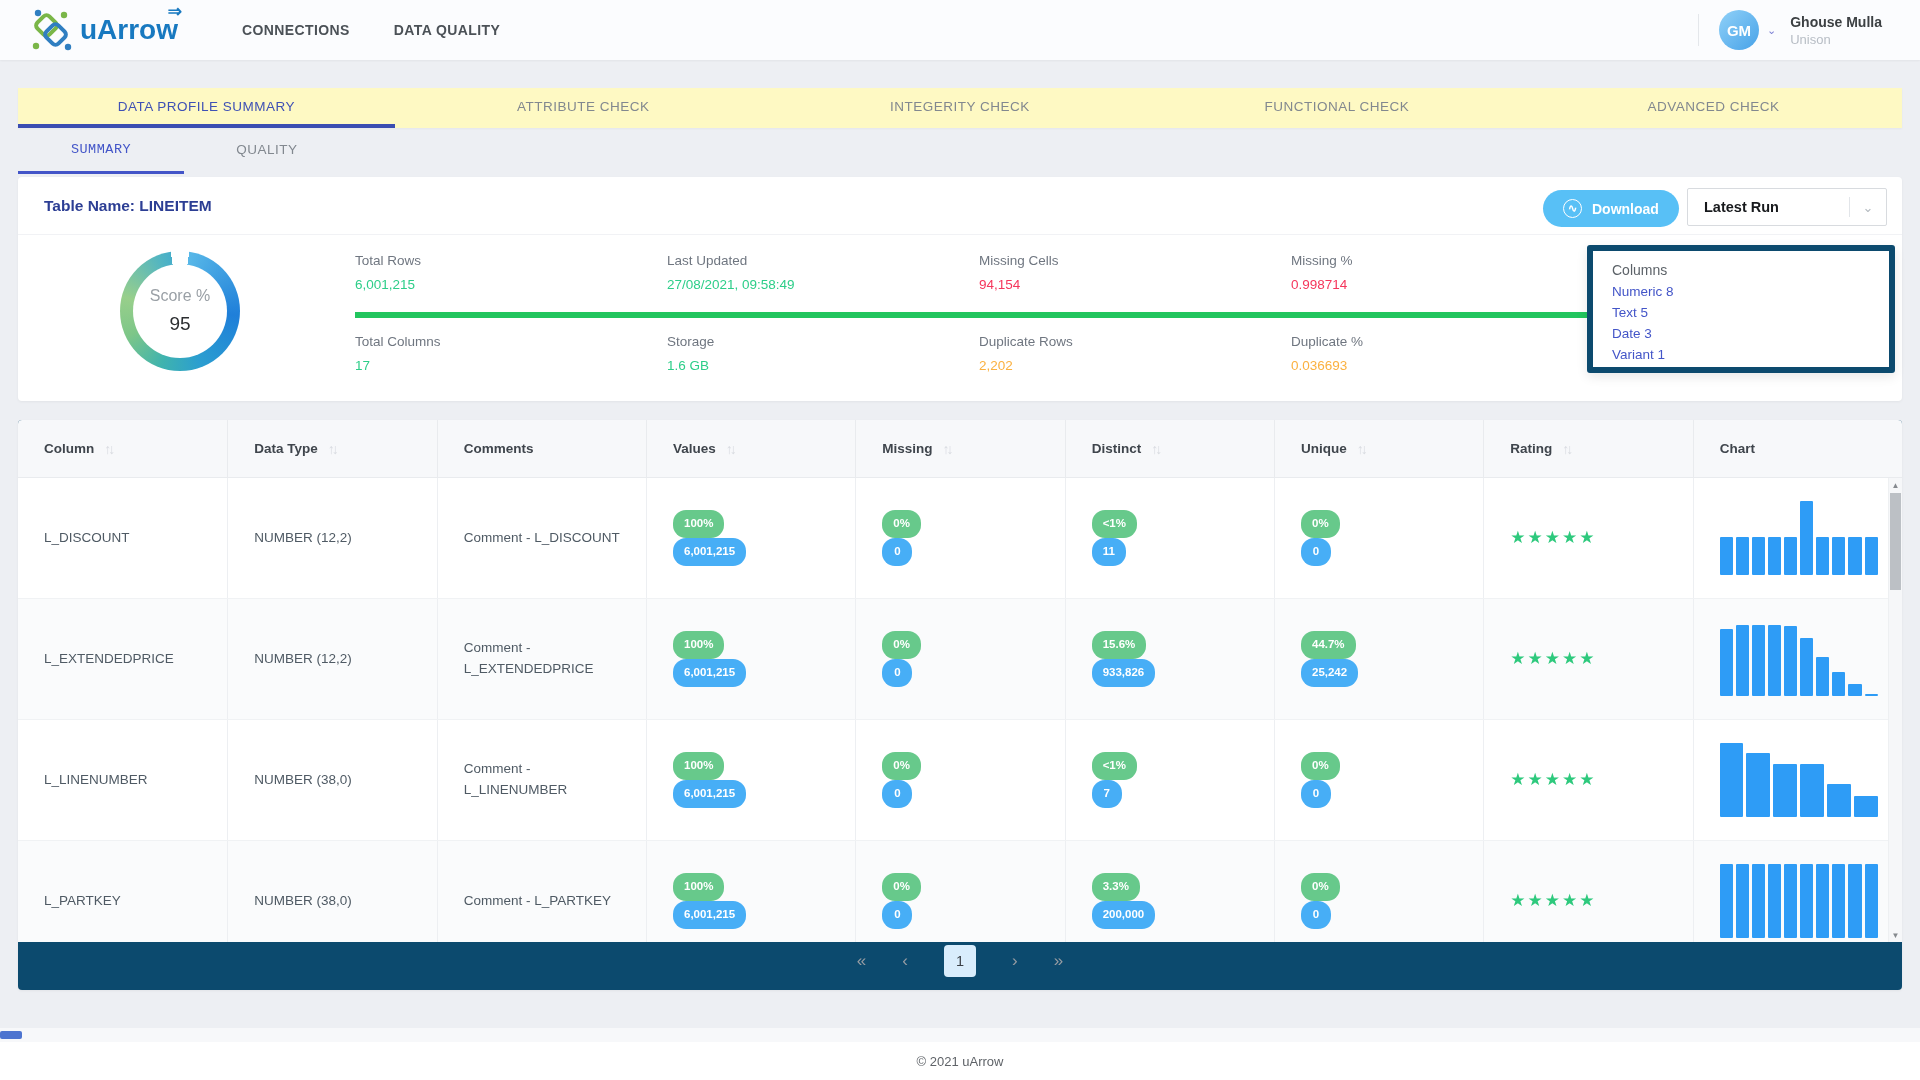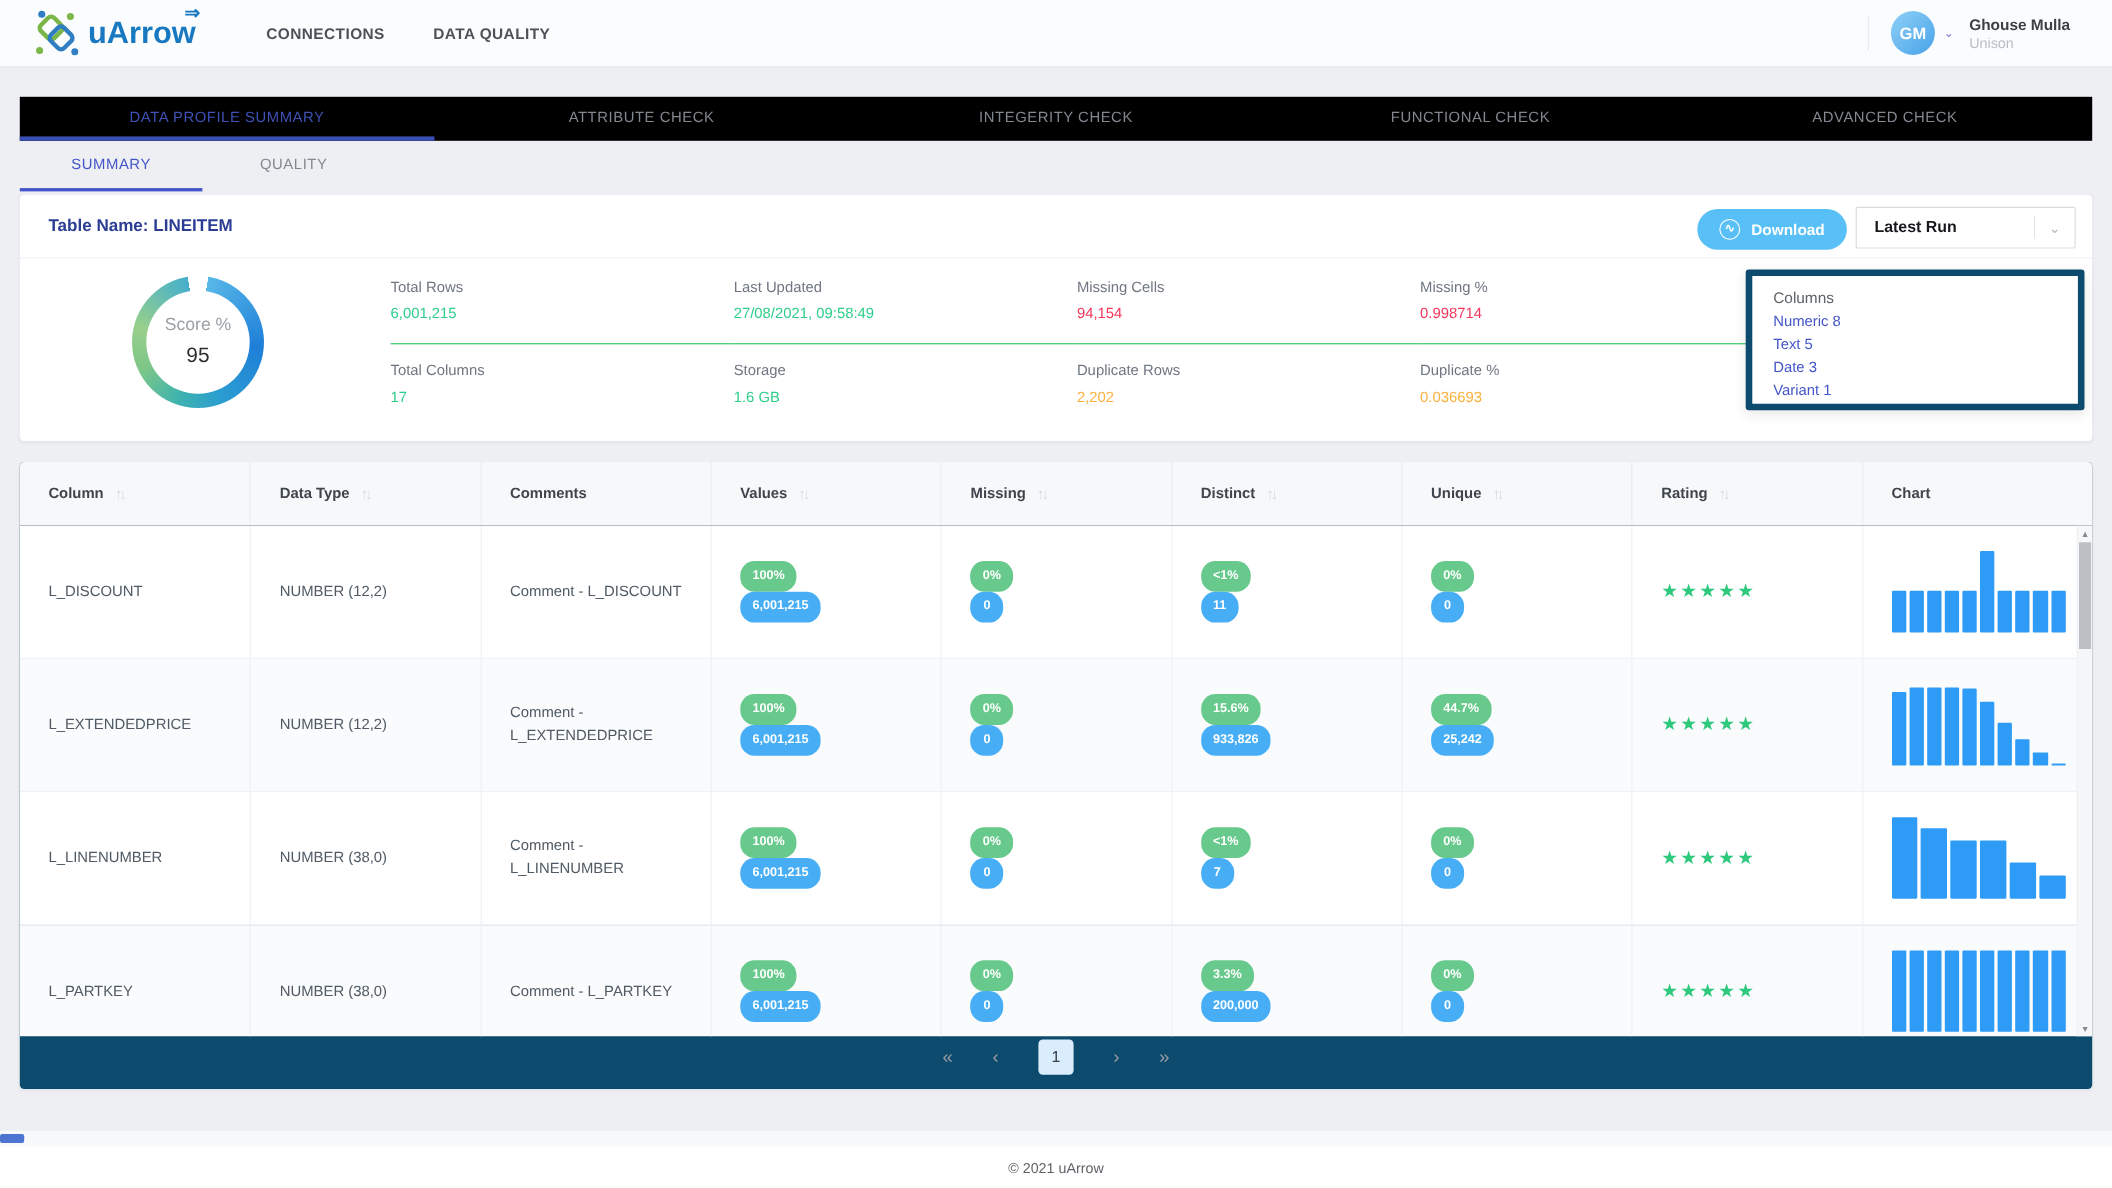--- a/index.html
+++ b/index.html
@@ -21,31 +21,31 @@
   .nav-link { font-size:14px; font-weight:700; letter-spacing:.4px; color:#4b5157; cursor:pointer; }
   .user-area { margin-left:auto; margin-right:38px; display:flex; align-items:center; }
   .user-divider { width:1px; height:32px; background:#e4e7eb; margin-right:20px; }
   .avatar { width:40px; height:40px; border-radius:50%; background:linear-gradient(135deg,#90d1f8,#47a2e8);
             color:#fff; font-weight:700; font-size:15px; display:flex; align-items:center; justify-content:center; }
   .user-chevron { font-size:11px; color:#7b7fd4; margin:0 14px 0 8px; cursor:pointer; }
   .user-name { font-weight:700; font-size:14px; color:#3c4043; line-height:1.35; }
   .user-org { font-size:13px; color:#b7bdc5; }
 
   
-  .tabbar { position:absolute; top:88px; left:18px; right:18px; height:40px; background:#000000;
+  .tabbar { position:absolute; top:88px; left:18px; right:18px; height:40px; background:#fef9c3;
             display:flex; box-shadow:0 1px 2px rgba(0,0,0,.04); }
   .tab { flex:1; display:flex; align-items:center; justify-content:center; font-size:13.5px;
          letter-spacing:.5px; color:#82888f; cursor:pointer; border-bottom:4px solid transparent; }
   .tab.active { color:#3f51b5; border-bottom-color:#3a4db1; }
 
   
   .subtabbar { position:absolute; top:128px; left:18px; height:46px; display:flex; }
   .subtab { width:166px; display:flex; align-items:center; justify-content:center; font-size:13.5px;
             letter-spacing:.5px; color:#82888f; cursor:pointer; border-bottom:3px solid transparent; }
-  .subtab.active { color:#4355c8; border-bottom-color:#4355c8; }
+  .subtab.active { color:#4355c8; border-bottom-color:#4355c8;font-family:Liberation Mono, monospace; }
 
   
   .summary-card { position:absolute; top:177px; left:18px; right:18px; height:224px; background:#fff;
                   border-radius:4px; box-shadow:0 1px 3px rgba(0,0,0,.05); }
   .summary-head { height:58px; border-bottom:1px solid #f1f2f5; display:flex; align-items:center; padding-left:26px; }
   .table-name { font-size:15.5px; font-weight:700; color:#2c3e94; }
 
   .download-btn { position:absolute; left:1525px; top:13px; height:37px; border-radius:19px; background:#58c0f6;
                   color:#fff; display:flex; align-items:center; gap:10px; padding:0 20px; font-size:14px;
                   font-weight:600; cursor:pointer; border:none; }
@@ -66,21 +66,21 @@
              #ffffff 342deg, #ffffff 360deg); }
   .gauge-inner { position:absolute; inset:13px; background:#fff; border-radius:50%;
                  display:flex; flex-direction:column; align-items:center; justify-content:center; gap:8px; }
   .gauge-label { font-size:16px; color:#9aa0a6; }
   .gauge-value { font-size:19px; color:#2c2e31; }
 
   
   .stats-grid { position:absolute; left:337px; top:64px; width:1248px; display:grid;
                 grid-template-columns:repeat(4,1fr); }
   .stat-cell { padding:12px 0 20px 0; }
-  .stat-cell.row2 { border-top:1px solid #22c55e; padding-top:16px; padding-bottom:0; }
+  .stat-cell.row2 { border-top:6px solid #22c55e; padding-top:16px; padding-bottom:0; }
   .stat-label { font-size:13.5px; color:#6f7680; margin-bottom:9px; }
   .stat-value { font-size:13.5px; }
 
   
   .columns-popup { position:absolute; left:1569px; top:68px; width:308px; height:128px; background:#fff;
                    border:6px solid #0c4a6e; border-radius:3px; box-shadow:0 4px 12px rgba(0,0,0,.09);
                    padding:11px 0 0 19px; z-index:6; }
   .columns-title { font-size:14px; color:#5c6268; margin-bottom:3px; }
   .columns-link { font-size:13.5px; color:#4355c8; line-height:21px; cursor:pointer; }
 

